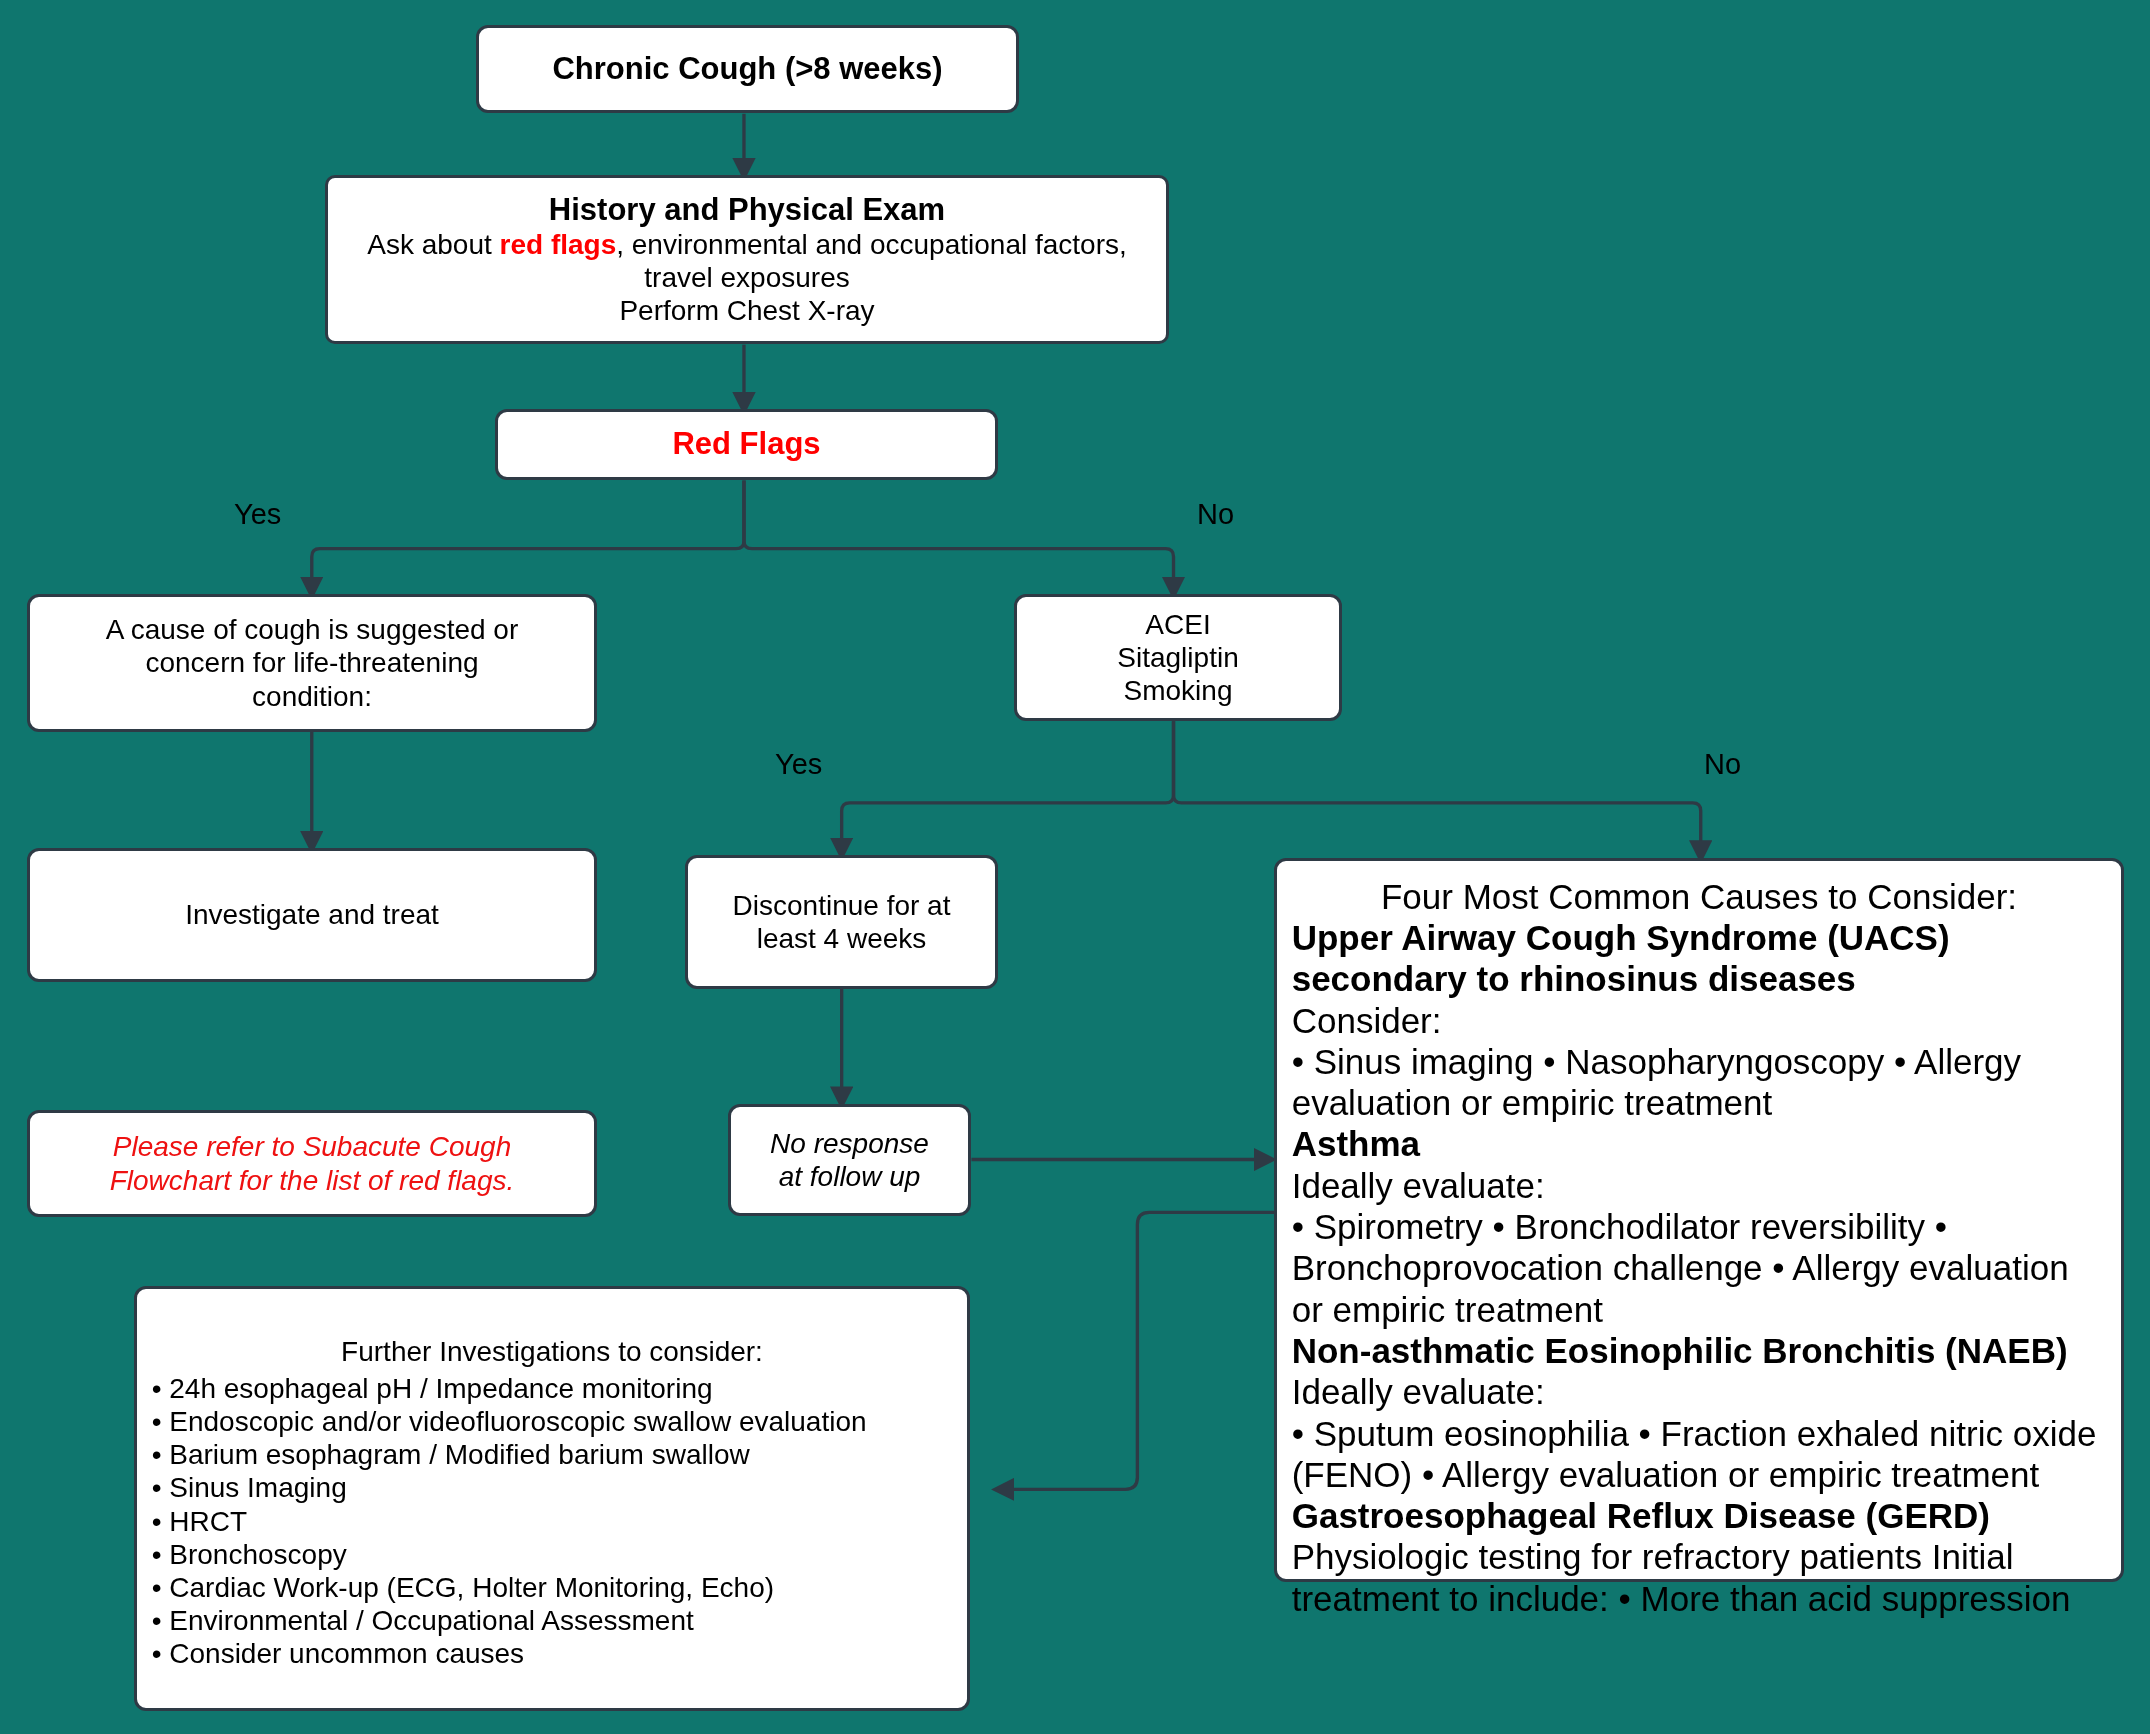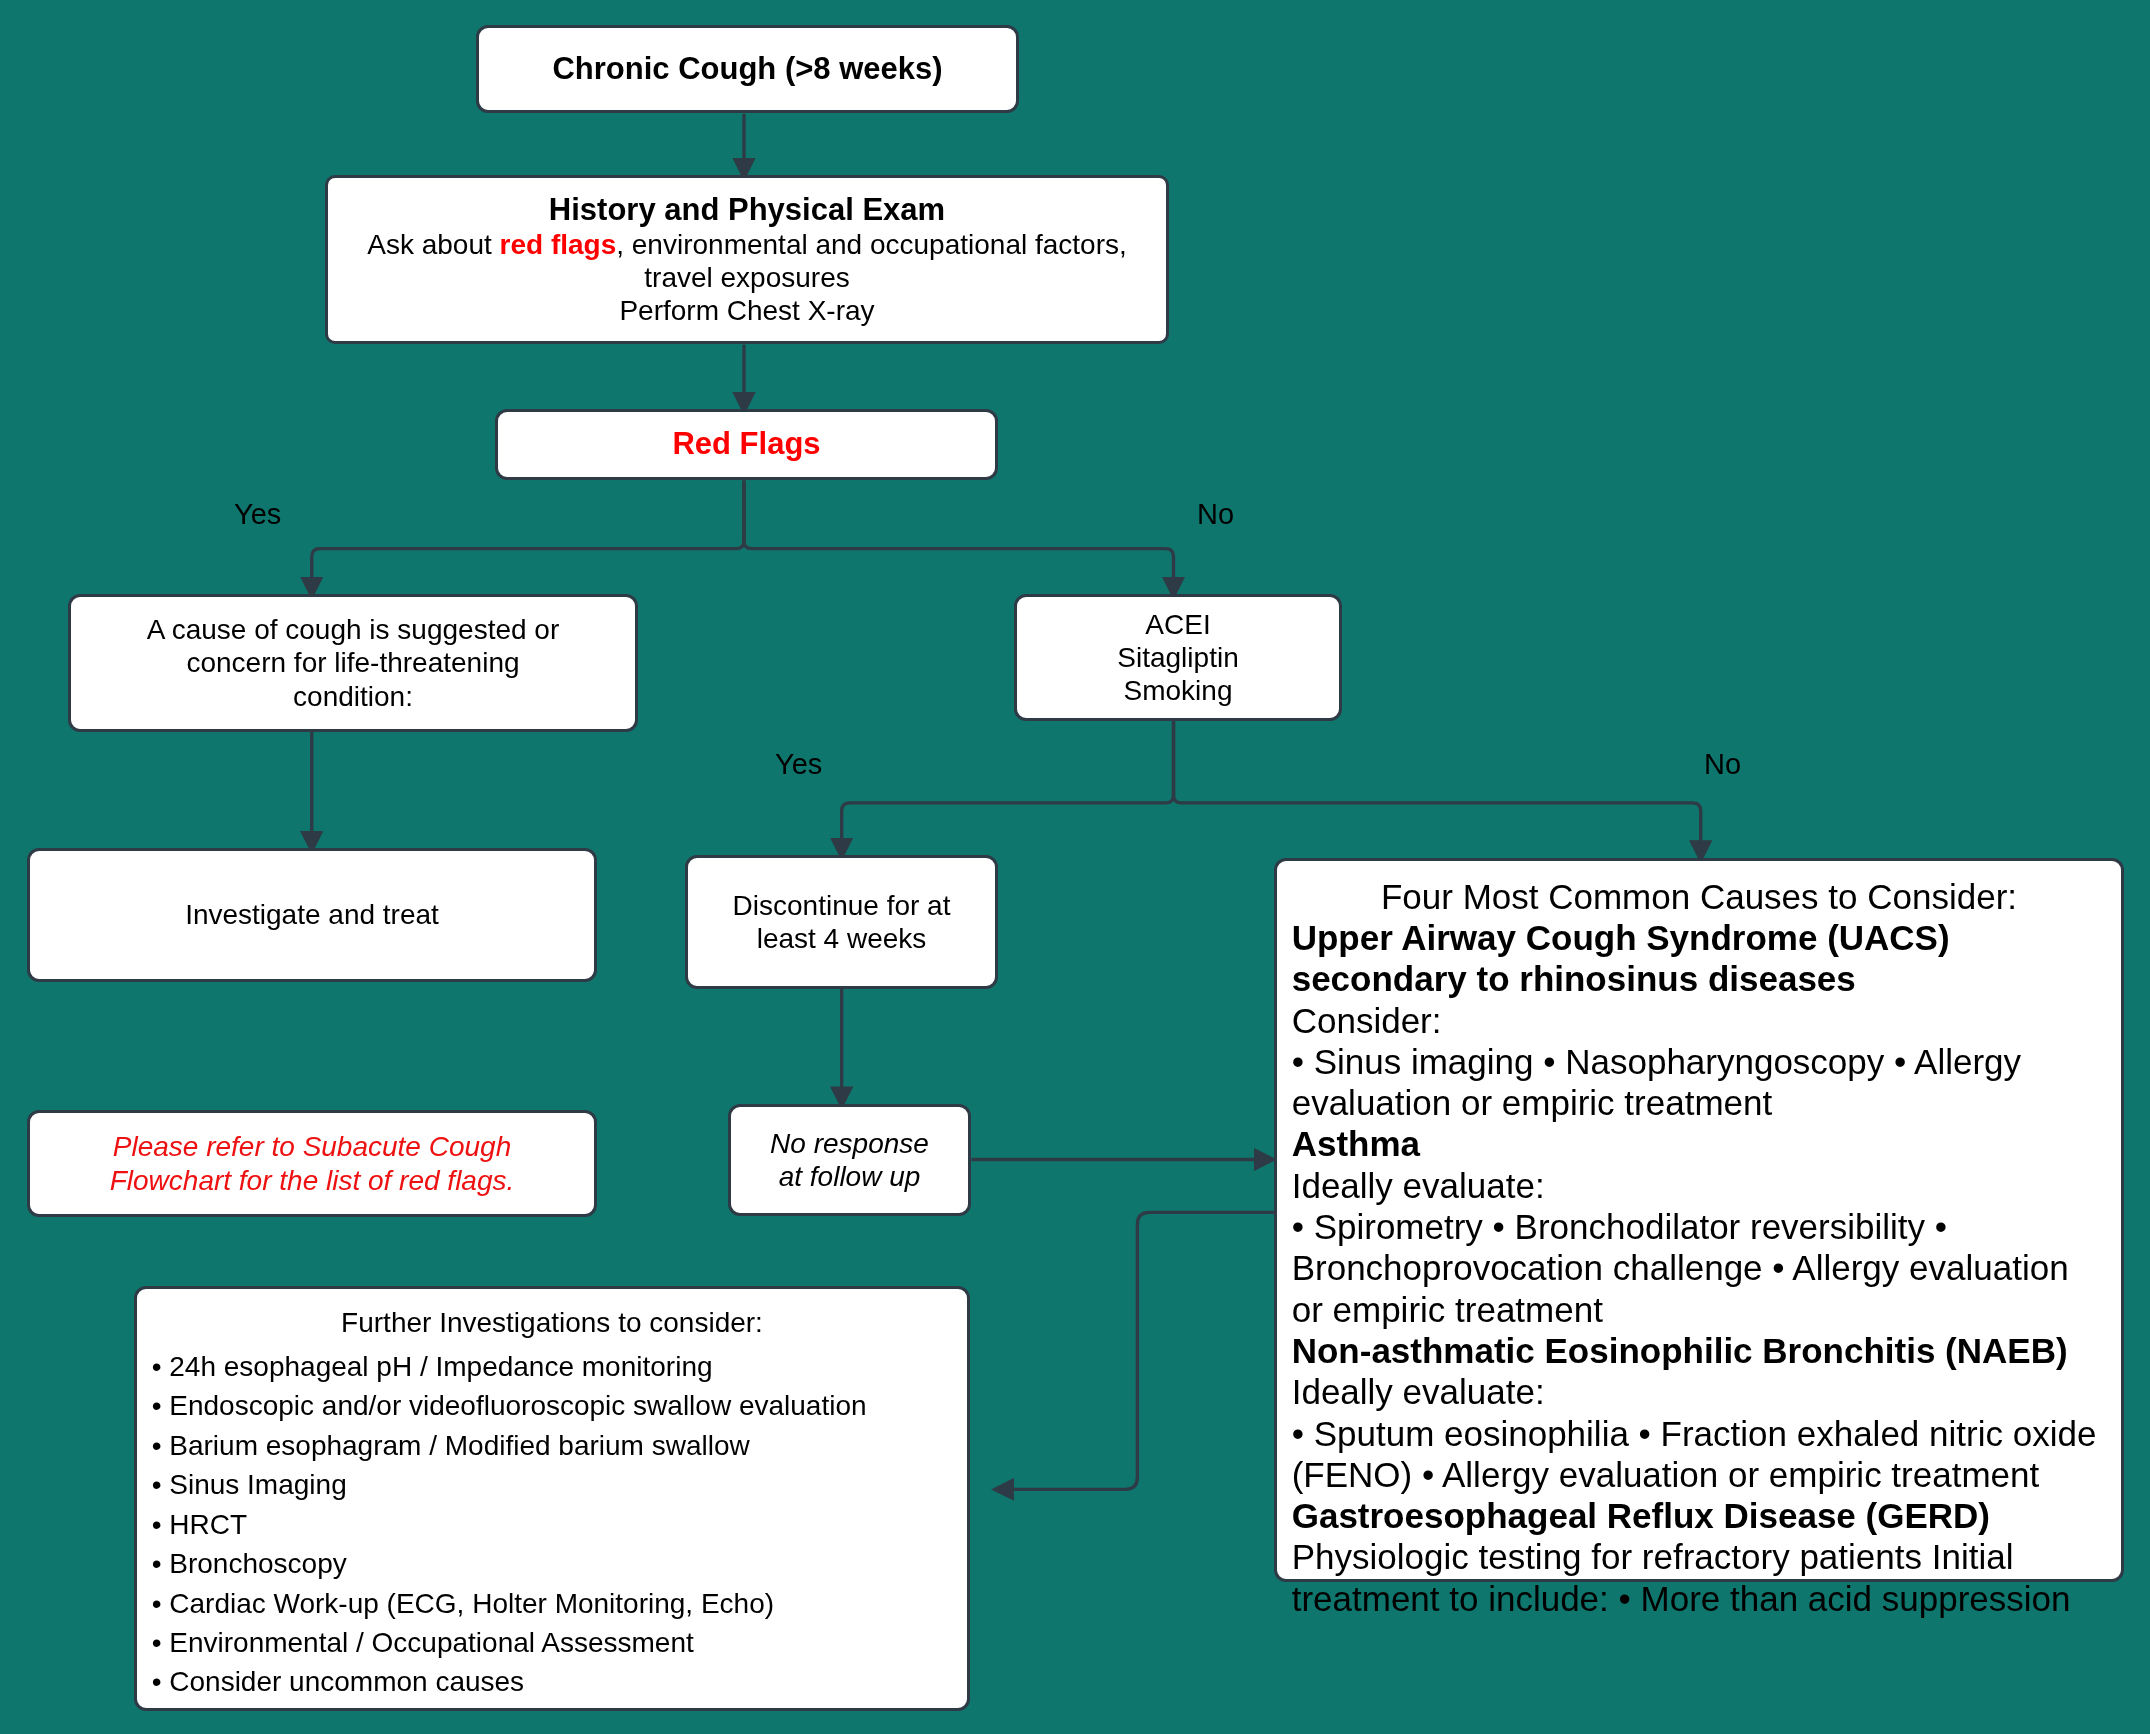--- a/index.html
+++ b/index.html
@@ -116,21 +116,21 @@
   </div>
 
   <div class="node node-center pad-wide" style="left:495px; top:409px; width:503px; height:71px;">
     <span class="txt fs-title t-center red">Red Flags</span>
   </div>
 
   <span class="branch-label" style="left:234px; top:498px;">Yes</span>
 
   <span class="branch-label" style="left:1197px; top:498px;">No</span>
 
-  <div class="node node-center pad-wide" style="left:27px; top:594px; width:570px; height:138px;margin-left:41px;">
+  <div class="node node-center pad-wide" style="left:27px; top:594px; width:570px; height:138px;">
     <span class="txt fs-body t-center">A cause of cough is suggested or</span>
     <span class="txt fs-body t-center">concern for  life-threatening</span>
     <span class="txt fs-body t-center">condition:</span>
   </div>
 
   <div class="node node-center pad-wide" style="left:1014px; top:594px; width:328px; height:127px;">
     <span class="txt fs-body t-center">ACEI</span>
     <span class="txt fs-body t-center">Sitagliptin</span>
     <span class="txt fs-body t-center">Smoking</span>
   </div>
@@ -166,21 +166,21 @@
     <span class="txt fs-bigbox t-left bold">Asthma</span>
     <span class="txt fs-bigbox t-left">Ideally evaluate:</span>
     <span class="txt fs-bigbox t-left">• Spirometry • Bronchodilator reversibility • Bronchoprovocation challenge • Allergy evaluation or empiric treatment</span>
     <span class="txt fs-bigbox t-left bold">Non-asthmatic Eosinophilic Bronchitis (NAEB)</span>
     <span class="txt fs-bigbox t-left">Ideally evaluate:</span>
     <span class="txt fs-bigbox t-left"> • Sputum eosinophilia • Fraction exhaled nitric oxide (FENO) • Allergy evaluation or empiric treatment</span>
     <span class="txt fs-bigbox t-left bold">Gastroesophageal Reflux Disease (GERD)</span>
     <span class="txt fs-bigbox t-left">Physiologic testing for refractory patients Initial treatment to include: • More than acid suppression</span>
   </div>
 
-  <div class="node node-left pad-wide" style="left:134px; top:1286px; width:836px; height:425px; justify-content:space-between; padding-top:17.4px;">
+  <div class="node node-left pad-wide" style="left:134px; top:1286px; width:836px; height:425px; justify-content:center; padding-top:17.4px;">
     <span class="txt fs-body t-center" style="margin-bottom:4px;">Further Investigations to consider:</span>
     <span class="txt fs-body t-left">• 24h esophageal pH / Impedance monitoring</span>
     <span class="txt fs-body t-left">• Endoscopic and/or videofluoroscopic swallow evaluation</span>
     <span class="txt fs-body t-left">• Barium esophagram / Modified barium swallow</span>
     <span class="txt fs-body t-left">• Sinus Imaging</span>
     <span class="txt fs-body t-left">• HRCT</span>
     <span class="txt fs-body t-left">• Bronchoscopy</span>
     <span class="txt fs-body t-left">• Cardiac Work-up (ECG, Holter Monitoring, Echo)</span>
     <span class="txt fs-body t-left">• Environmental / Occupational Assessment</span>
     <span class="txt fs-body t-left">• Consider uncommon causes</span>

